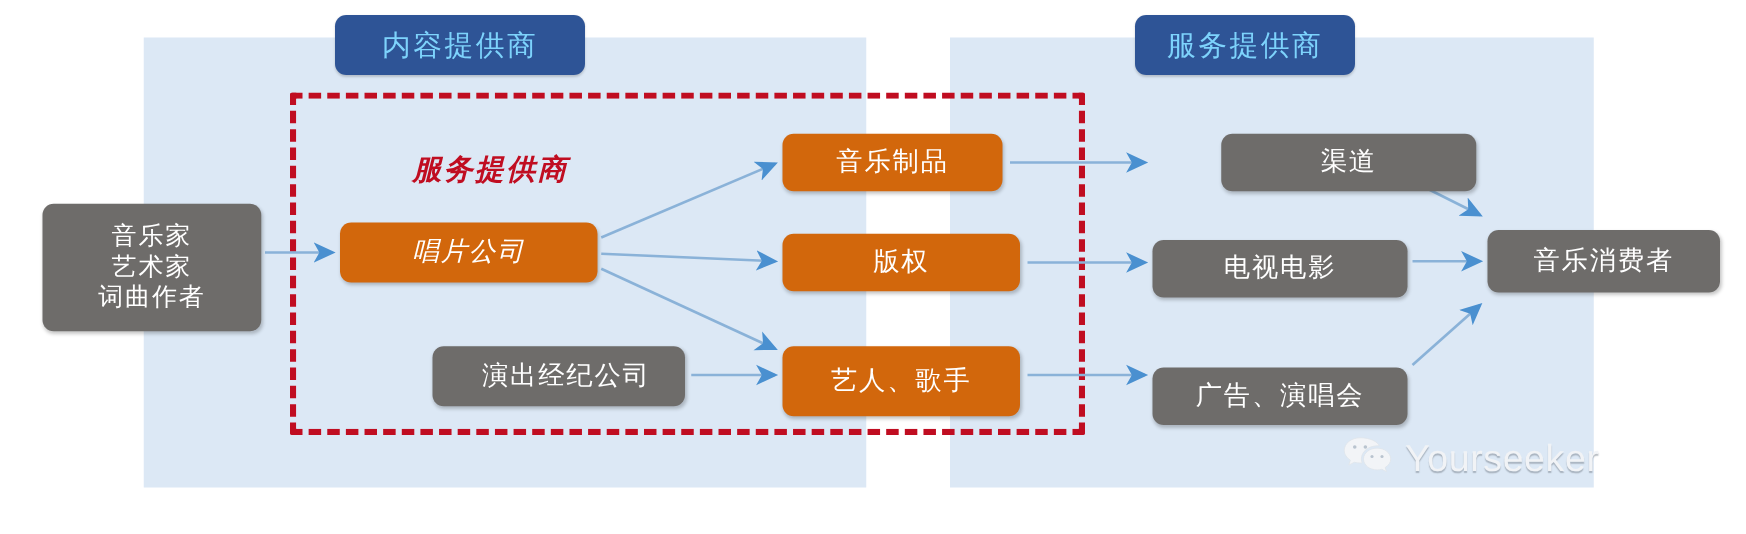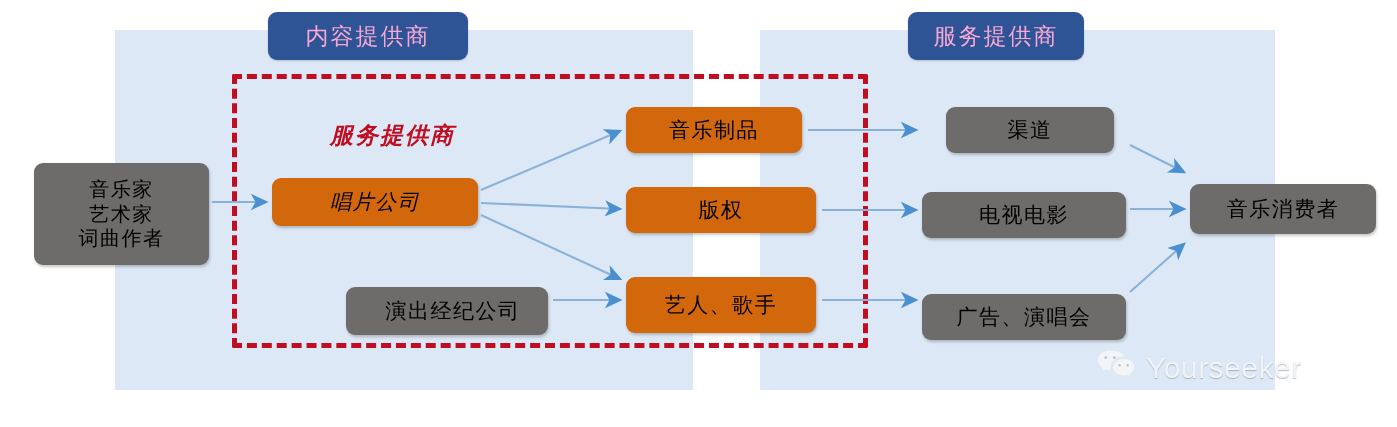--- a/index.html
+++ b/index.html
@@ -22,21 +22,21 @@
     background: #dce8f5;
   }
   #panel-left   { left: 115px;  top: 30px; width: 578px;  height: 360px; }
   #panel-mid    { left: 760px;  top: 30px; width: 515px;  height: 360px; }
 
   
   .pill {
     position: absolute;
     background: #2e5496;
     border-radius: 9px;
-    color: #f9a8d4;
+    color: #7dd3fc;
     display: flex;
     align-items: center;
     justify-content: center;
     font-size: 23px;
     letter-spacing: 2px;
     box-shadow: 0 1px 2px rgba(0,0,0,0.18);
   }
   #pill-content { left: 268px; top: 12px; width: 200px; height: 48px; }
   #pill-service { left: 908px; top: 12px; width: 176px; height: 48px; }
 
@@ -62,53 +62,53 @@
   }
 
   
   .node {
     position: absolute;
     display: flex;
     align-items: center;
     justify-content: center;
     flex-direction: column;
     border-radius: 9px;
-    color: #000000;
+    color: #ffffff;
     font-size: 21px;
     letter-spacing: 1.5px;
     box-shadow: 1px 2px 3px rgba(0,0,0,0.22);
     text-align: center;
     line-height: 1.22;
     box-sizing: border-box;
   }
   .node.gray   { background: #6e6c6a; }
   .node.orange { background: #d2670c; }
 
   #n-creators  { left: 34px;  top: 143px; width: 175px; height: 102px; font-size: 20px; margin-top: 20px; }
   #n-label     { left: 272px; top: 178px; width: 206px; height: 48px; font-style: italic; }
-  #n-agency    { left: 346px; top: 287px; width: 202px; height: 48px; padding-left: 12px; }
+  #n-agency    { left: 346px; top: 277px; width: 202px; height: 48px; padding-left: 12px; }
   #n-products  { left: 626px; top: 107px; width: 176px; height: 46px; }
   #n-copyright { left: 626px; top: 187px; width: 190px; height: 46px; }
   #n-artists   { left: 626px; top: 277px; width: 190px; height: 56px; }
-  #n-channel   { left: 946px; top: 107px; width: 168px; height: 46px; }
+  #n-channel   { left: 977px; top: 107px; width: 204px; height: 46px; }
   #n-tvfilm    { left: 922px; top: 192px; width: 204px; height: 46px; }
   #n-adsconc   { left: 922px; top: 294px; width: 204px; height: 46px; }
   #n-consumer  { left: 1190px; top: 184px; width: 186px; height: 50px; }
 
   #arrow-layer {
     position: absolute;
     left: 0; top: 0;
     width: 1397px; height: 427px;
     pointer-events: none;
   }
 
   
   #watermark {
     position: absolute;
-    left: 1096px; top: 348px;
+    left: 1074px; top: 348px;
     display: flex;
     align-items: center;
     gap: 10px;
     color: #f2f4f7;
     font-size: 30px;
     letter-spacing: 0.5px;
     text-shadow: 0 1px 1px rgba(120,130,140,0.55);
   }
   #watermark .wm-text { opacity: 0.96; }
 </style>

